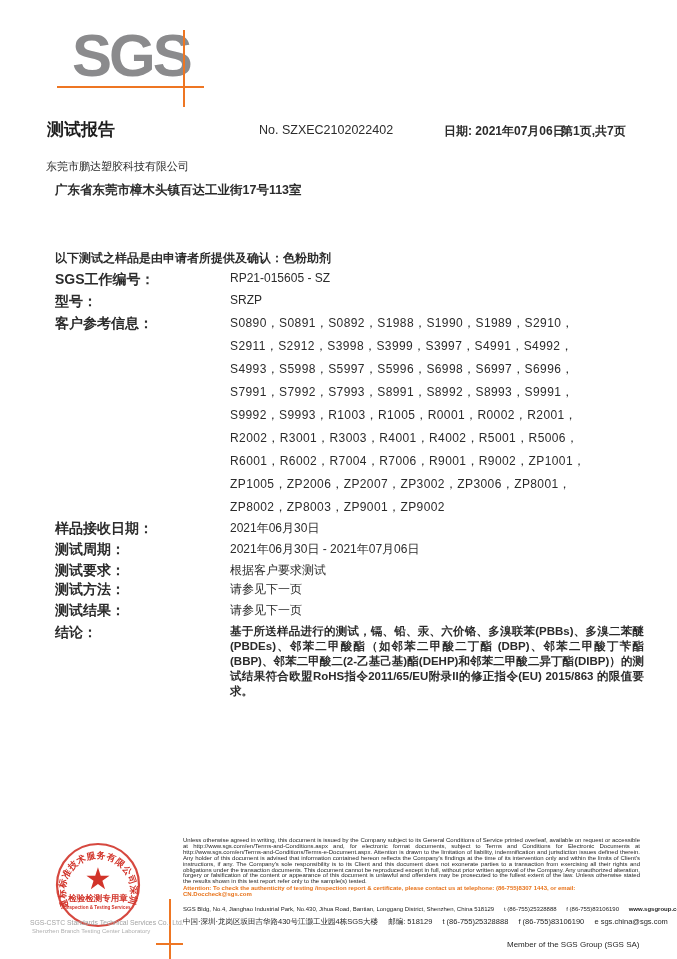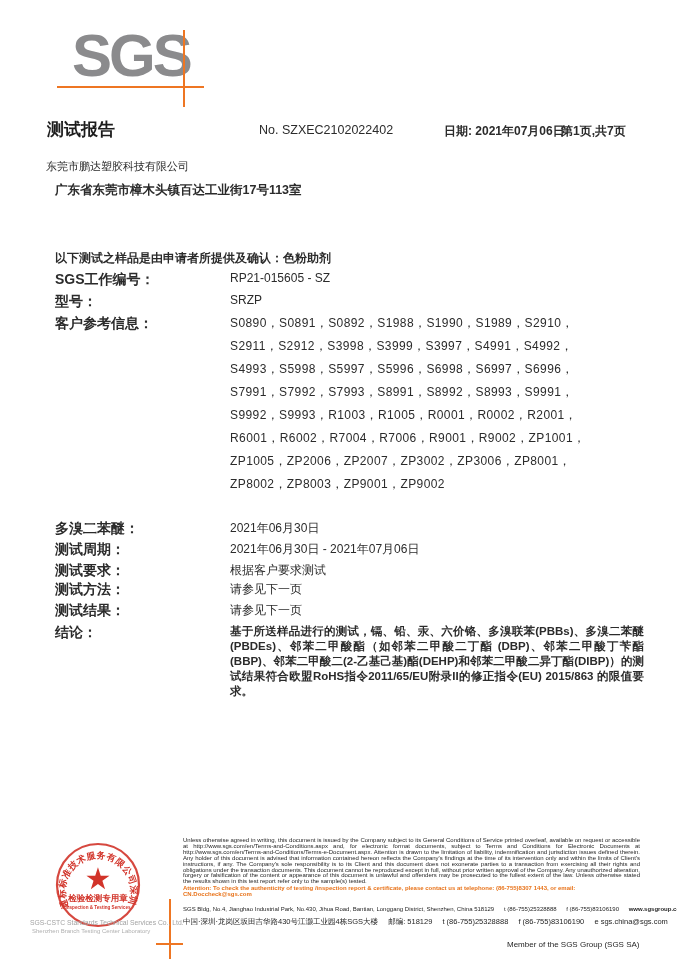--- a/index.html
+++ b/index.html
@@ -68,26 +68,27 @@
   <div class="flabel" style="top:293px">型号：</div>
   <div class="fvalue" style="top:293px">SRZP</div>
 
   <div class="flabel" style="top:315px">客户参考信息：</div>
   <div class="fvalue ref-lines" style="top:315px">
     <div>S0890，S0891，S0892，S1988，S1990，S1989，S2910，</div>
     <div>S2911，S2912，S3998，S3999，S3997，S4991，S4992，</div>
     <div>S4993，S5998，S5997，S5996，S6998，S6997，S6996，</div>
     <div>S7991，S7992，S7993，S8991，S8992，S8993，S9991，</div>
     <div>S9992，S9993，R1003，R1005，R0001，R0002，R2001，</div>
+    <div>R2002，R3001，R3003，R4001，R4002，R5001，R5006，</div>
     <div>R6001，R6002，R7004，R7006，R9001，R9002，ZP1001，</div>
     <div>ZP1005，ZP2006，ZP2007，ZP3002，ZP3006，ZP8001，</div>
     <div>ZP8002，ZP8003，ZP9001，ZP9002</div>
   </div>
 
-  <div class="flabel" style="top:520px">多溴二苯醚：</div>
+  <div class="flabel" style="top:520px">样品接收日期：</div>
   <div class="fvalue" style="top:520px">2021年06月30日</div>
 
   <div class="flabel" style="top:541px">测试周期：</div>
   <div class="fvalue" style="top:541px">2021年06月30日 - 2021年07月06日</div>
 
   <div class="flabel" style="top:562px">测试要求：</div>
   <div class="fvalue" style="top:562px">根据客户要求测试</div>
 
   <div class="flabel" style="top:581px">测试方法：</div>
   <div class="fvalue" style="top:581px">请参见下一页</div>

